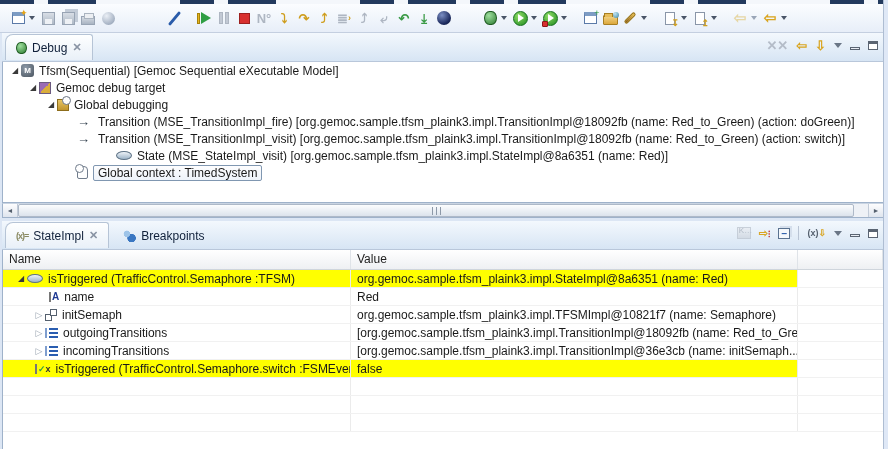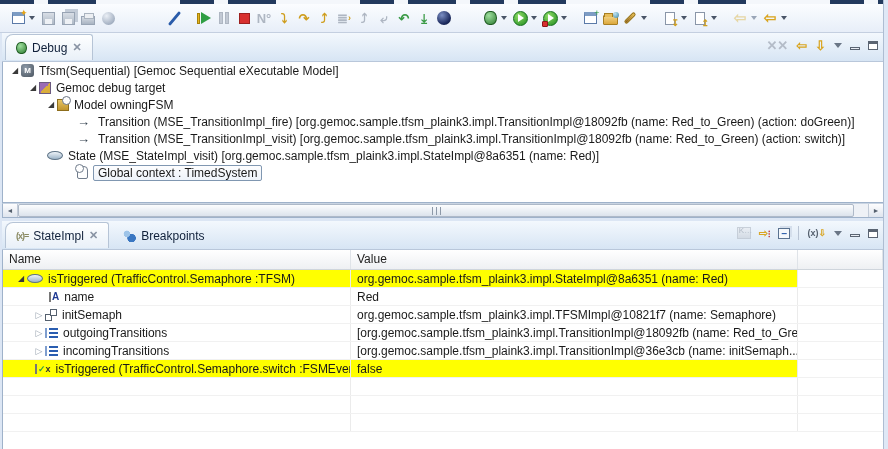--- a/index.html
+++ b/index.html
@@ -281,31 +281,31 @@
       <span>Tfsm(Sequential) [Gemoc Sequential eXecutable Model]</span>
     </div>
     <div class="trow" style="padding-left:24px;">
       <span class="tw">◢</span>
       <span class="ticon ic-target"></span>
       <span>Gemoc debug target</span>
     </div>
     <div class="trow" style="padding-left:42px;">
       <span class="tw">◢</span>
       <span class="ticon ic-thread"></span>
-      <span>Model owningFSM</span>
+      <span>Global debugging</span>
     </div>
     <div class="trow" style="padding-left:74px;">
       <span class="ticon ic-arrow">→</span>
       <span>Transition (MSE_TransitionImpl_fire) [org.gemoc.sample.tfsm_plaink3.impl.TransitionImpl@18092fb (name: Red_to_Green) (action: doGreen)]</span>
     </div>
     <div class="trow" style="padding-left:74px;">
       <span class="ticon ic-arrow">→</span>
       <span>Transition (MSE_TransitionImpl_visit) [org.gemoc.sample.tfsm_plaink3.impl.TransitionImpl@18092fb (name: Red_to_Green) (action: switch)]</span>
     </div>
-    <div class="trow" style="padding-left:44px;">
+    <div class="trow" style="padding-left:113px;">
       <span class="ticon ic-state"></span>
       <span>State (MSE_StateImpl_visit) [org.gemoc.sample.tfsm_plaink3.impl.StateImpl@8a6351 (name: Red)]</span>
     </div>
     <div class="trow" style="padding-left:74px;">
       <span class="ticon ic-ctx"></span>
       <span class="ctx-box">Global context : TimedSystem</span>
     </div>
   </div>
   <div class="hscroll">
     <span class="hs-btn">◄</span>

